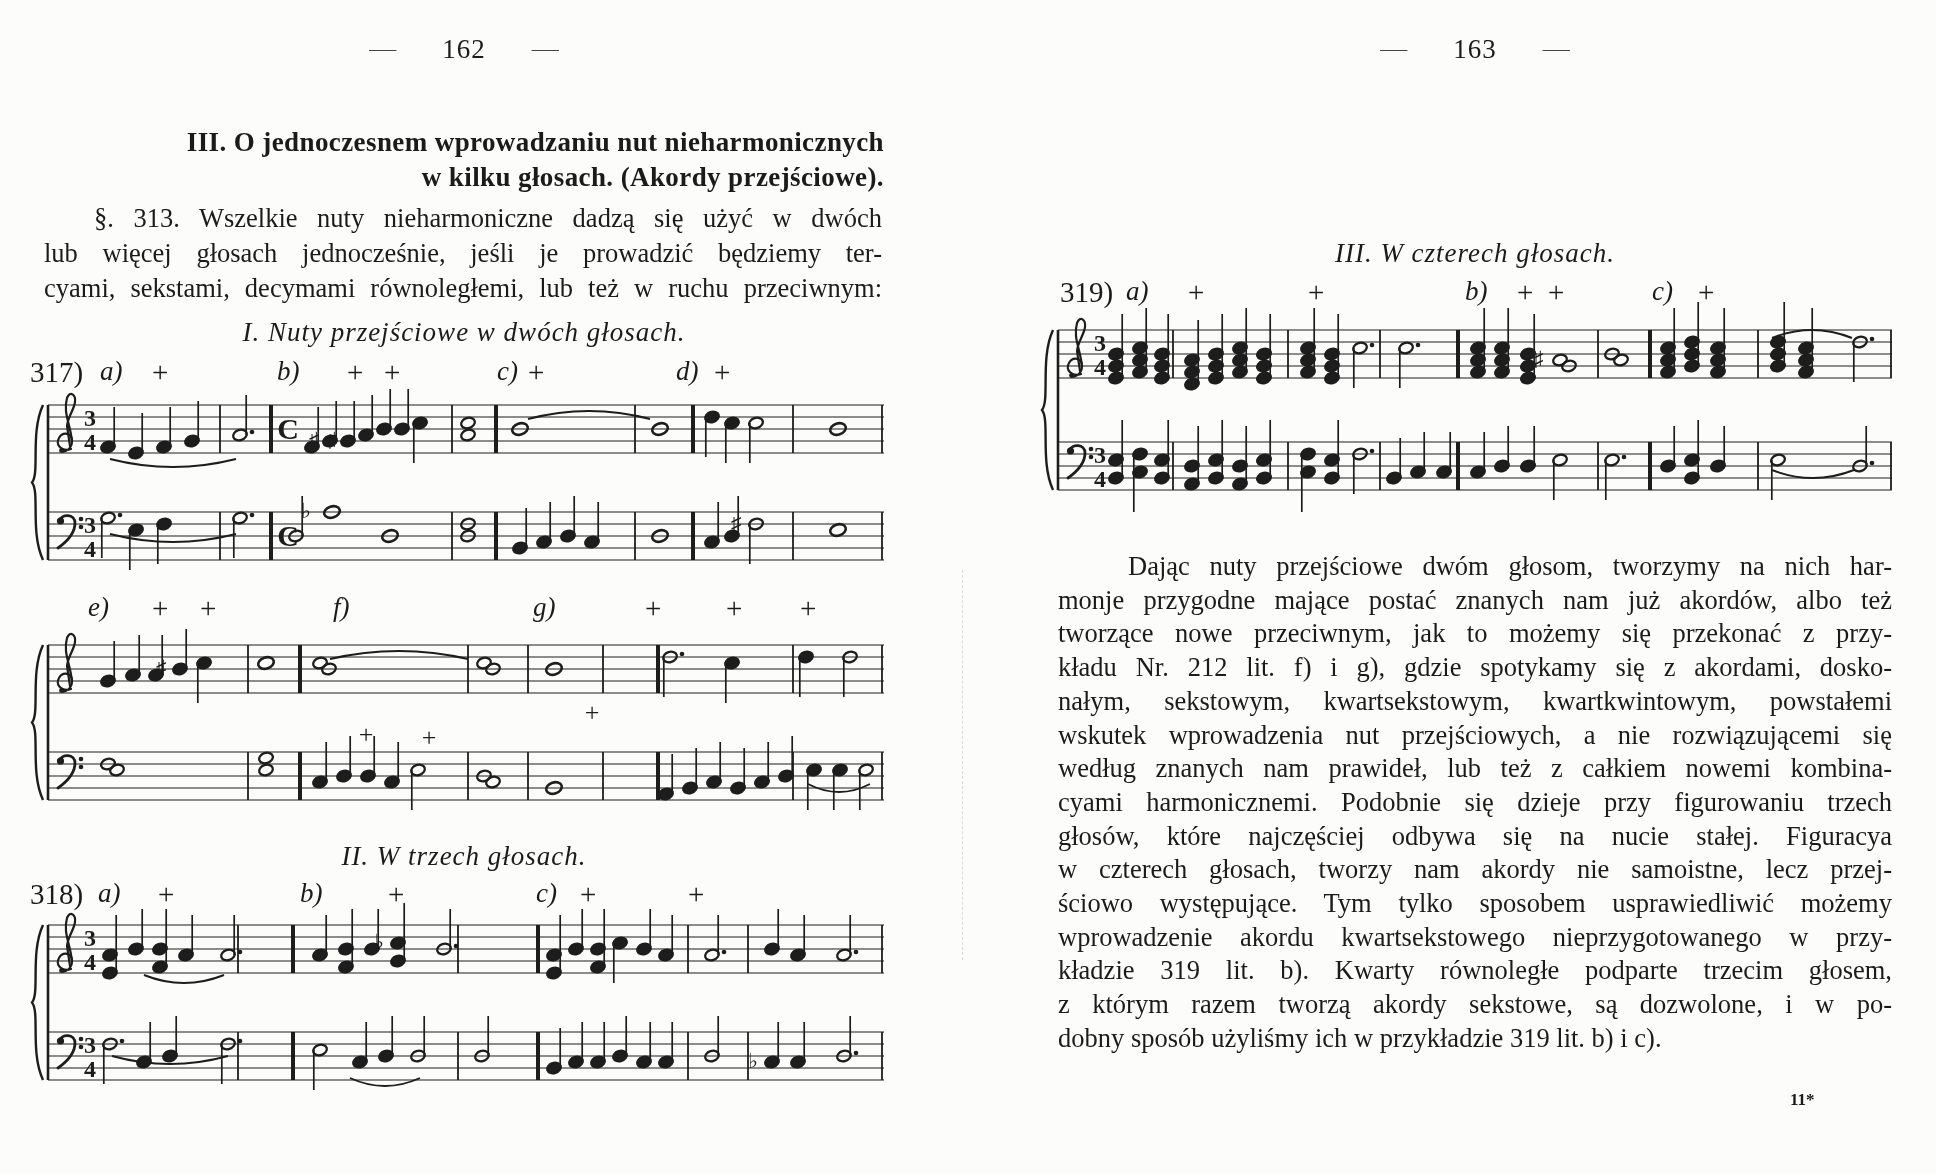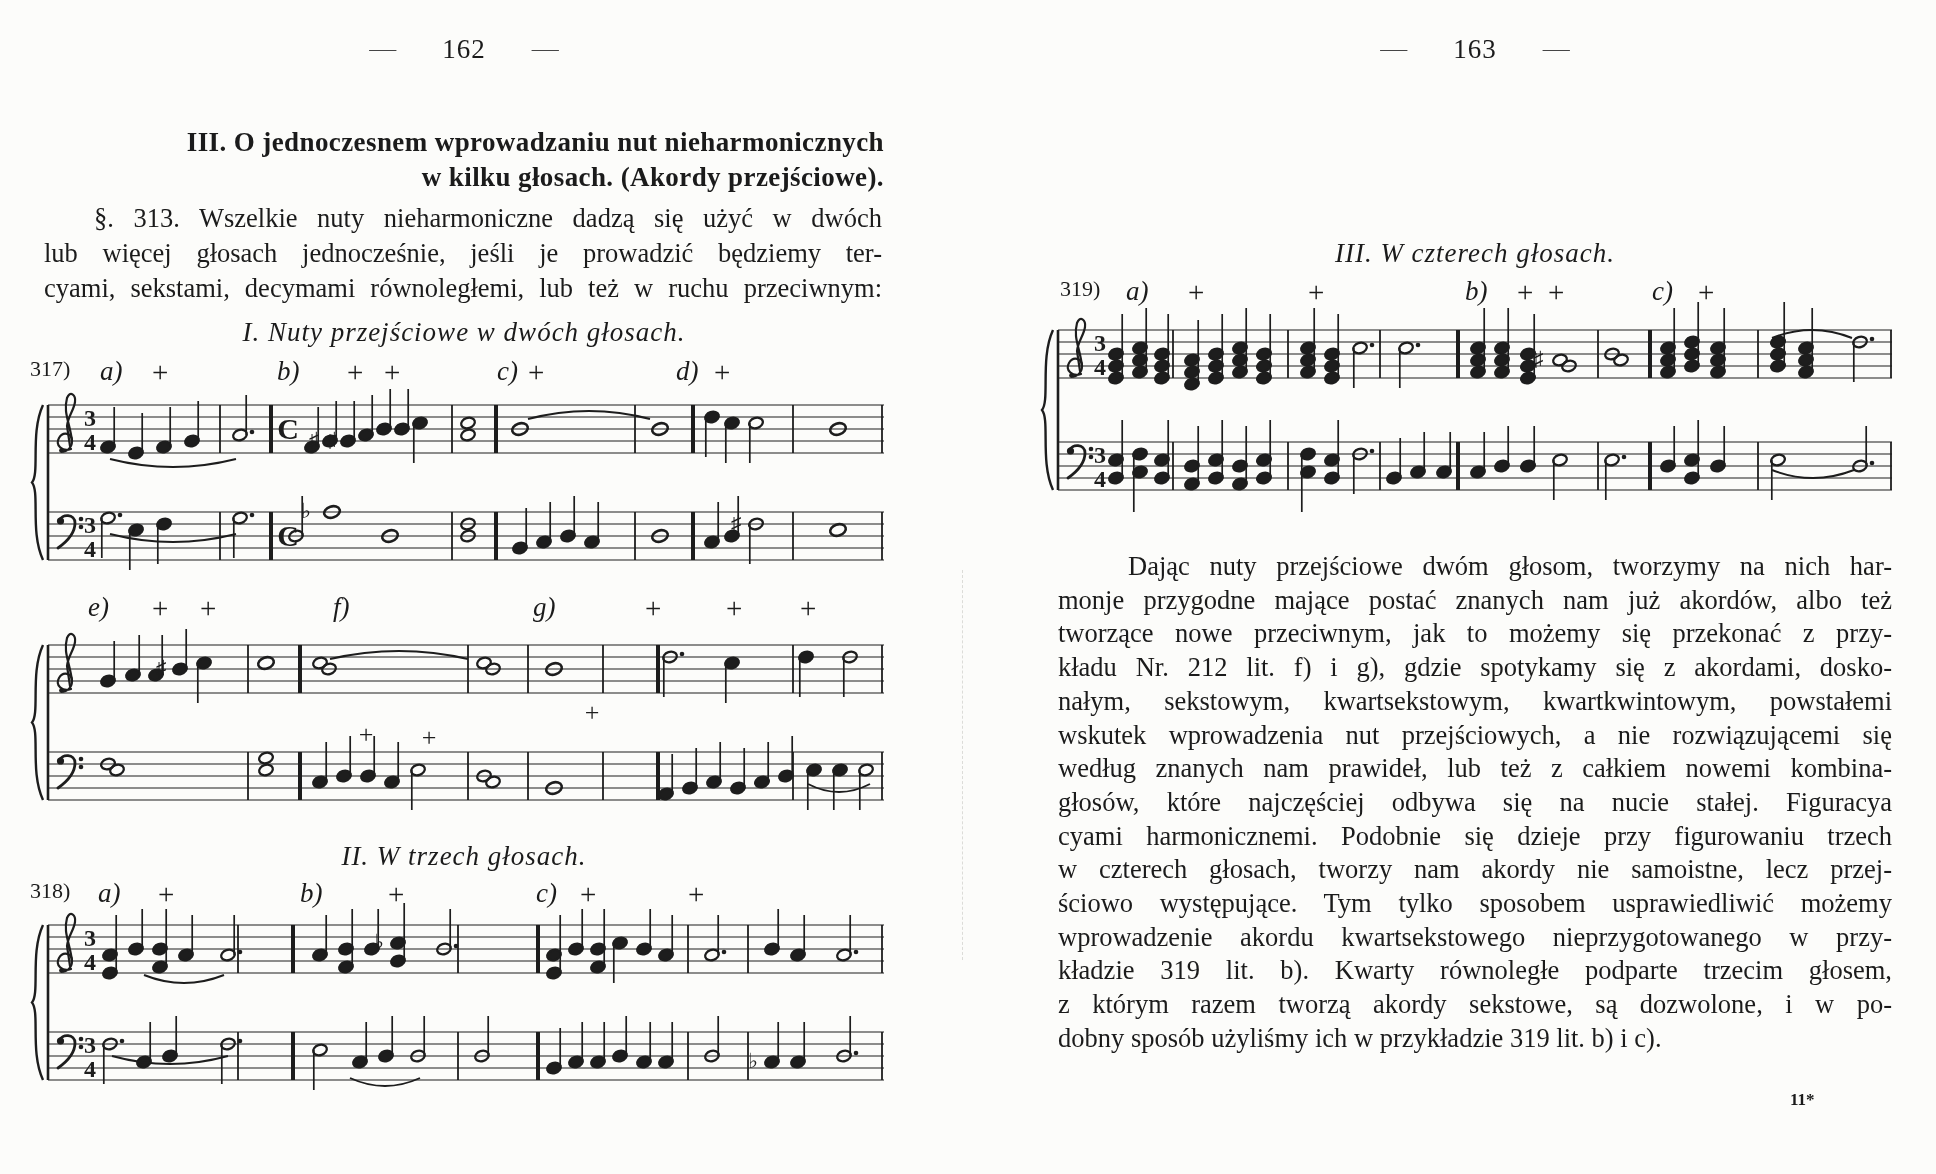--- a/index.html
+++ b/index.html
@@ -14,21 +14,21 @@
   .page-header .dash{color:#3c3c3c;letter-spacing:0;transform:scaleY(.7);}
   .chap-line{font-weight:bold;font-size:27px;line-height:35px;text-align:right;
     letter-spacing:.4px;}
   .para-line{font-size:26.5px;text-align:justify;text-align-last:justify;}
   .para-line.natural{text-align-last:left;}
   .lp-para .para-line{line-height:35px;}
   .rp-para .para-line{line-height:33.7px;}
   .ex-heading{font-style:italic;font-size:27px;text-align:center;letter-spacing:1px;}
   .music-label{position:absolute;white-space:nowrap;}
   .music-label.l{font-style:italic;font-size:27px;}
-  .music-label.n{font-size:22px;}
+  .music-label.n{font-size:29px;}
   .music-label.p{font-size:29px;font-weight:400;}
   .footnote{font-weight:bold;font-size:17px;}
   .gutter{position:absolute;width:0;border-left:1px dashed #dcdcd8;}
   svg.sys{position:absolute;overflow:visible;}
 </style>
 </head>
 <body>
 
 <div class="sheet">
 
@@ -65,22 +65,22 @@
     <div class="abs ex-heading" style="left:1058px;top:222px;width:834px;margin-top:16px;">III. W czterech głosach.</div>
 
     <div class="abs rp-para" style="left:1058px;top:550px;width:834px;">
         <div class="para-line" style="text-indent: 70px;">Dając nuty przejściowe dwóm głosom, tworzymy na nich har-</div>
         <div class="para-line">monje przygodne mające postać znanych nam już akordów, albo też</div>
         <div class="para-line">tworzące nowe przeciwnym, jak to możemy się przekonać z przy-</div>
         <div class="para-line">kładu Nr. 212 lit. f) i g), gdzie spotykamy się z akordami, dosko-</div>
         <div class="para-line">nałym, sekstowym, kwartsekstowym, kwartkwintowym, powstałemi</div>
         <div class="para-line">wskutek wprowadzenia nut przejściowych, a nie rozwiązującemi się</div>
         <div class="para-line">według znanych nam prawideł, lub też z całkiem nowemi kombina-</div>
+        <div class="para-line">cyami harmonicznemi.  Podobnie się dzieje przy figurowaniu trzech</div>
         <div class="para-line">głosów, które najczęściej odbywa się na nucie stałej.  Figuracya</div>
-        <div class="para-line">cyami harmonicznemi.  Podobnie się dzieje przy figurowaniu trzech</div>
         <div class="para-line">w czterech głosach, tworzy nam akordy nie samoistne, lecz przej-</div>
         <div class="para-line">ściowo występujące.  Tym tylko sposobem usprawiedliwić możemy</div>
         <div class="para-line">wprowadzenie akordu kwartsekstowego nieprzygotowanego w przy-</div>
         <div class="para-line">kładzie 319 lit. b).  Kwarty równoległe podparte trzecim głosem,</div>
         <div class="para-line">z którym razem tworzą akordy sekstowe, są dozwolone, i w po-</div>
         <div class="para-line natural">dobny sposób użyliśmy ich w przykładzie 319 lit. b) i c).</div>
       </div>
 
     <div class="abs footnote" style="left:1790px;top:1090px;">11*</div>
   </section>

